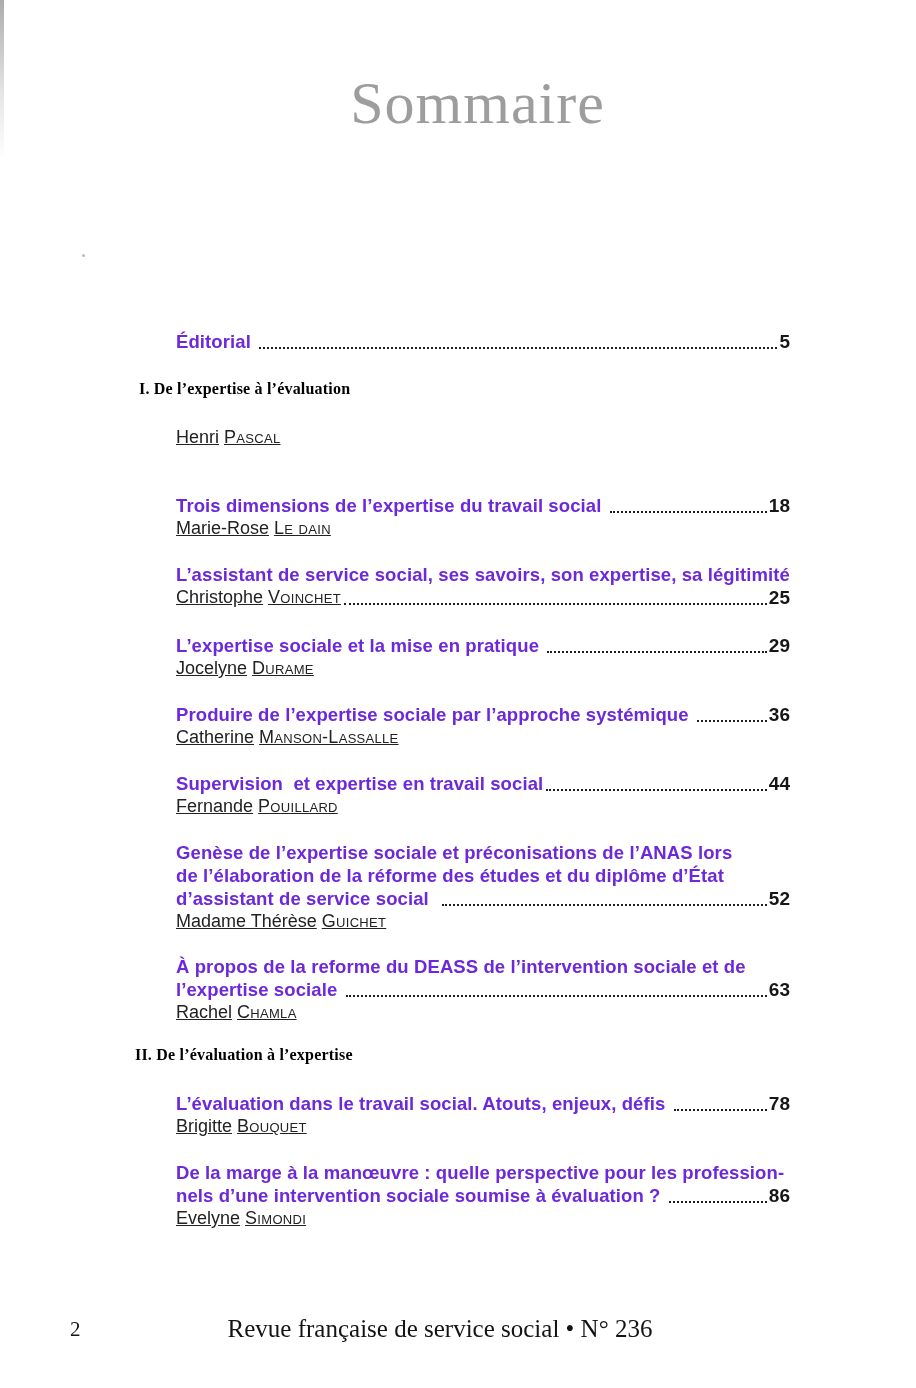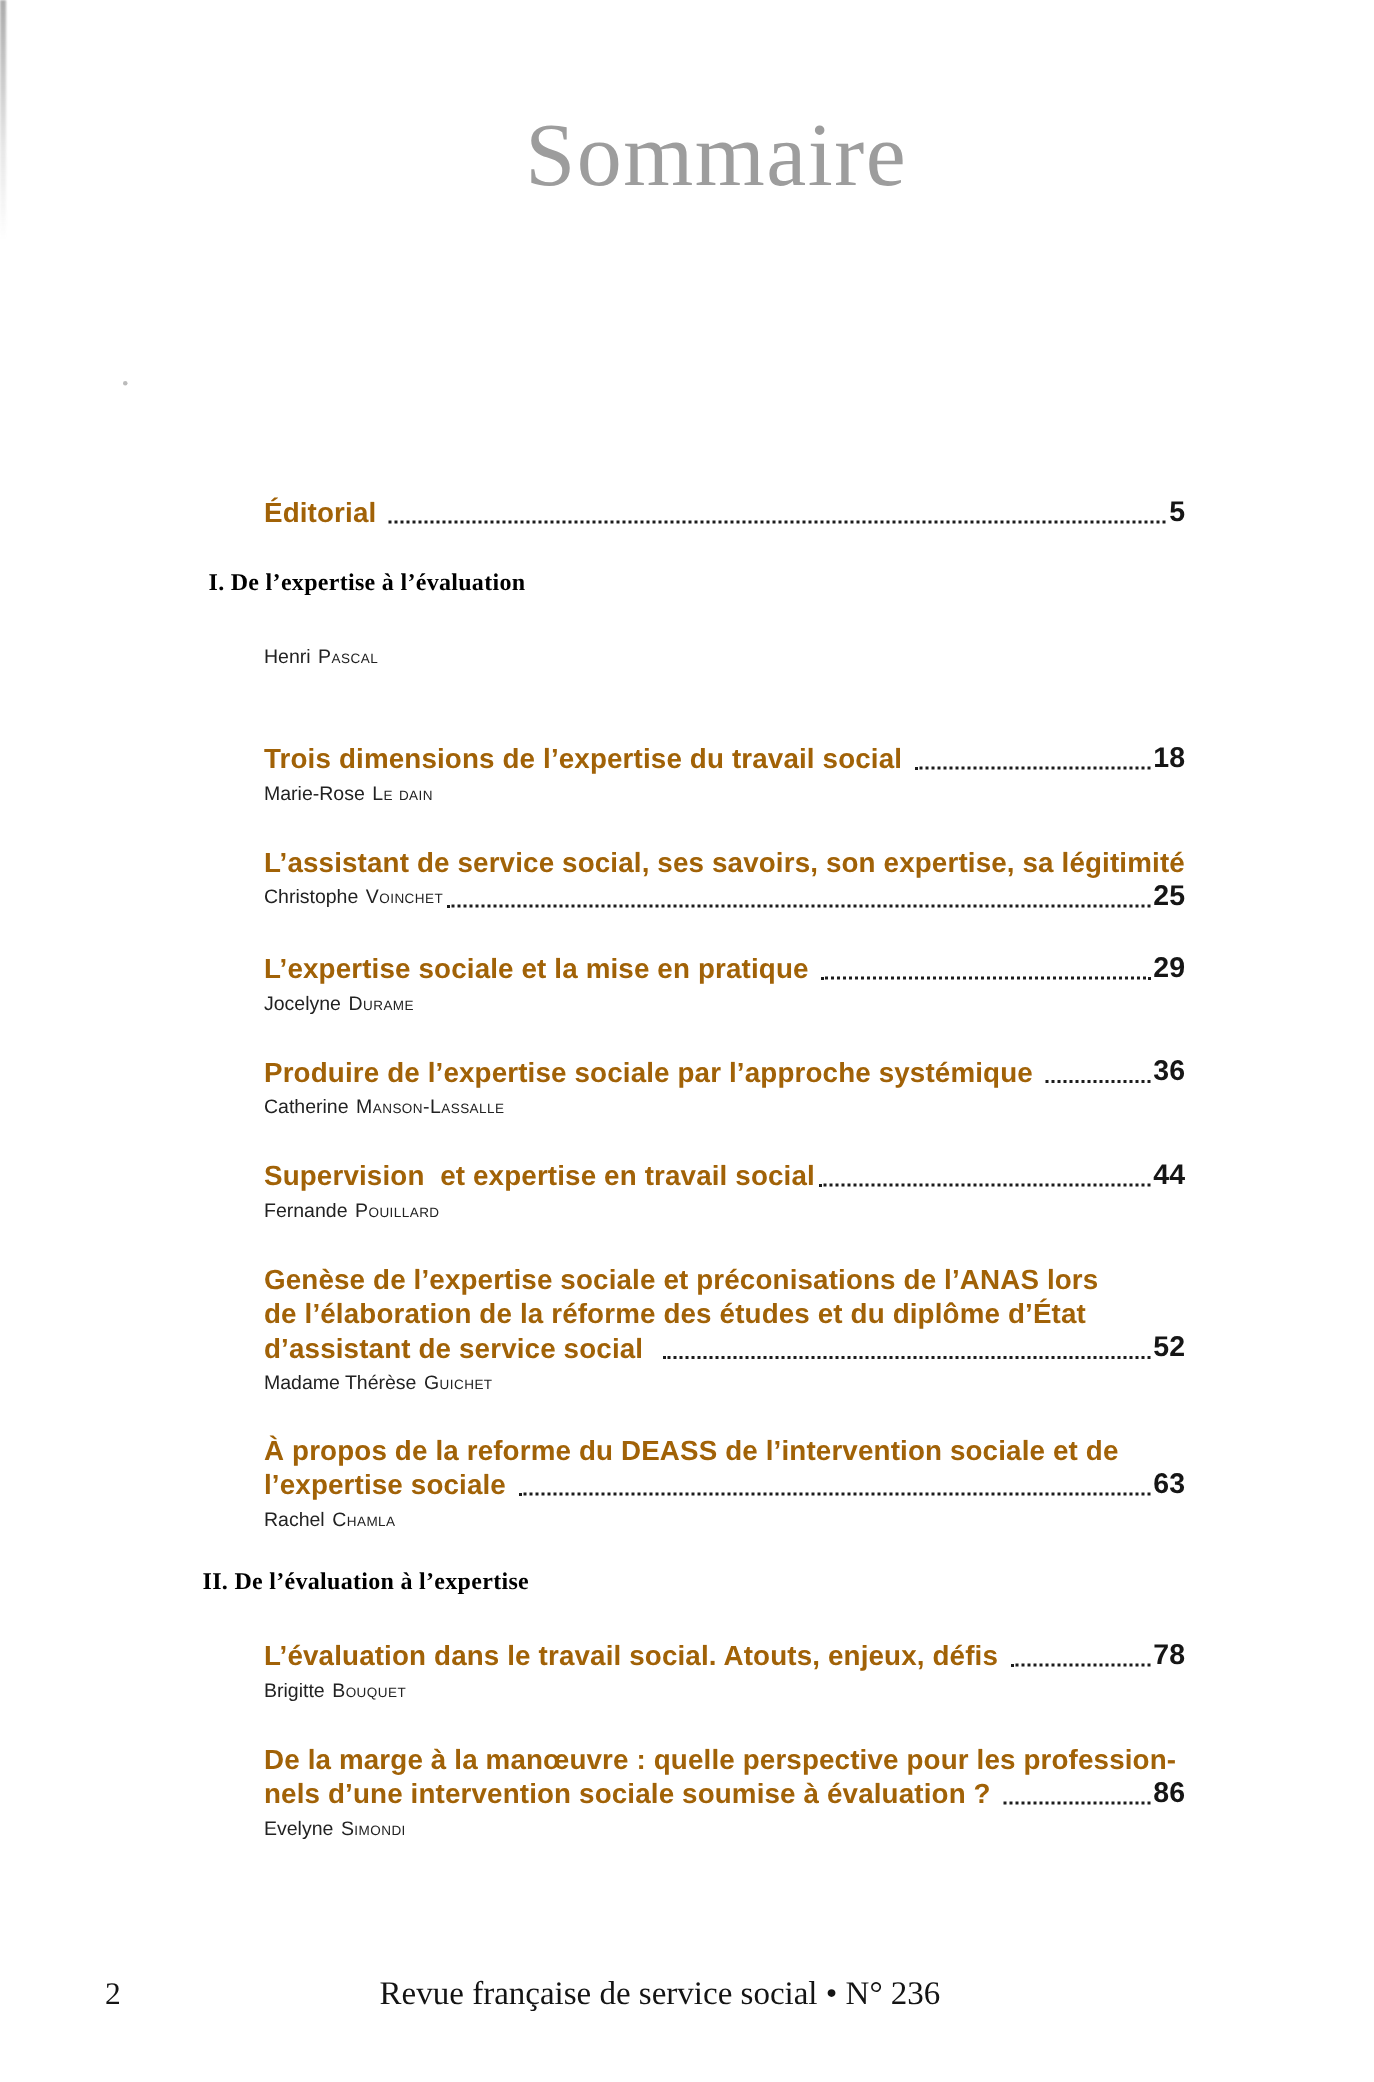--- a/index.html
+++ b/index.html
@@ -37,41 +37,41 @@
   .sec{
     position:absolute;margin:0;
     font-family:"Liberation Serif","DejaVu Serif",serif;
     font-weight:700;font-size:16px;line-height:26px;color:#000000;
     letter-spacing:.2px;white-space:nowrap;
   }
 
   .row{display:flex;align-items:flex-end;}
   .tline,.etitle{
     font-weight:700;font-size:18.5px;line-height:23px;
-    white-space:pre;letter-spacing:.1px;color:#a16207;
+    white-space:pre;letter-spacing:.1px;color:#6d28d9;
   }
   .dots{
     flex:1 1 auto;min-width:8px;
     border-bottom:2.6px dotted #1c1c1c;
     margin:0 1px 4px 3px;
   }
   .pg{font-weight:700;font-size:19px;line-height:23px;margin-left:1px;color:#161616;}
-  .author{font-size:13px;line-height:23px;color:#222;white-space:pre;}
+  .author{font-size:18px;line-height:23px;color:#222;white-space:pre;text-decoration:underline;}
   .author .ln{font-variant:small-caps;margin-left:5px;letter-spacing:.3px;}
 
   .footer-num{
     position:absolute;left:70px;top:1316px;margin:0;
     font-family:"Liberation Serif","DejaVu Serif",serif;
     font-size:21px;line-height:26px;color:#141414;
   }
   .footer-journal{
     position:absolute;left:0;top:1316px;width:880px;margin:0;
     text-align:center;
     font-family:"Liberation Serif","DejaVu Serif",serif;
-    font-size:22px;line-height:26px;color:#141414;
+    font-size:25px;line-height:26px;color:#141414;
   }
 </style>
 </head>
 <body>
 
 <div class="page">
 
   <div class="scan-edge"></div>
   <div class="speck"></div>
 

